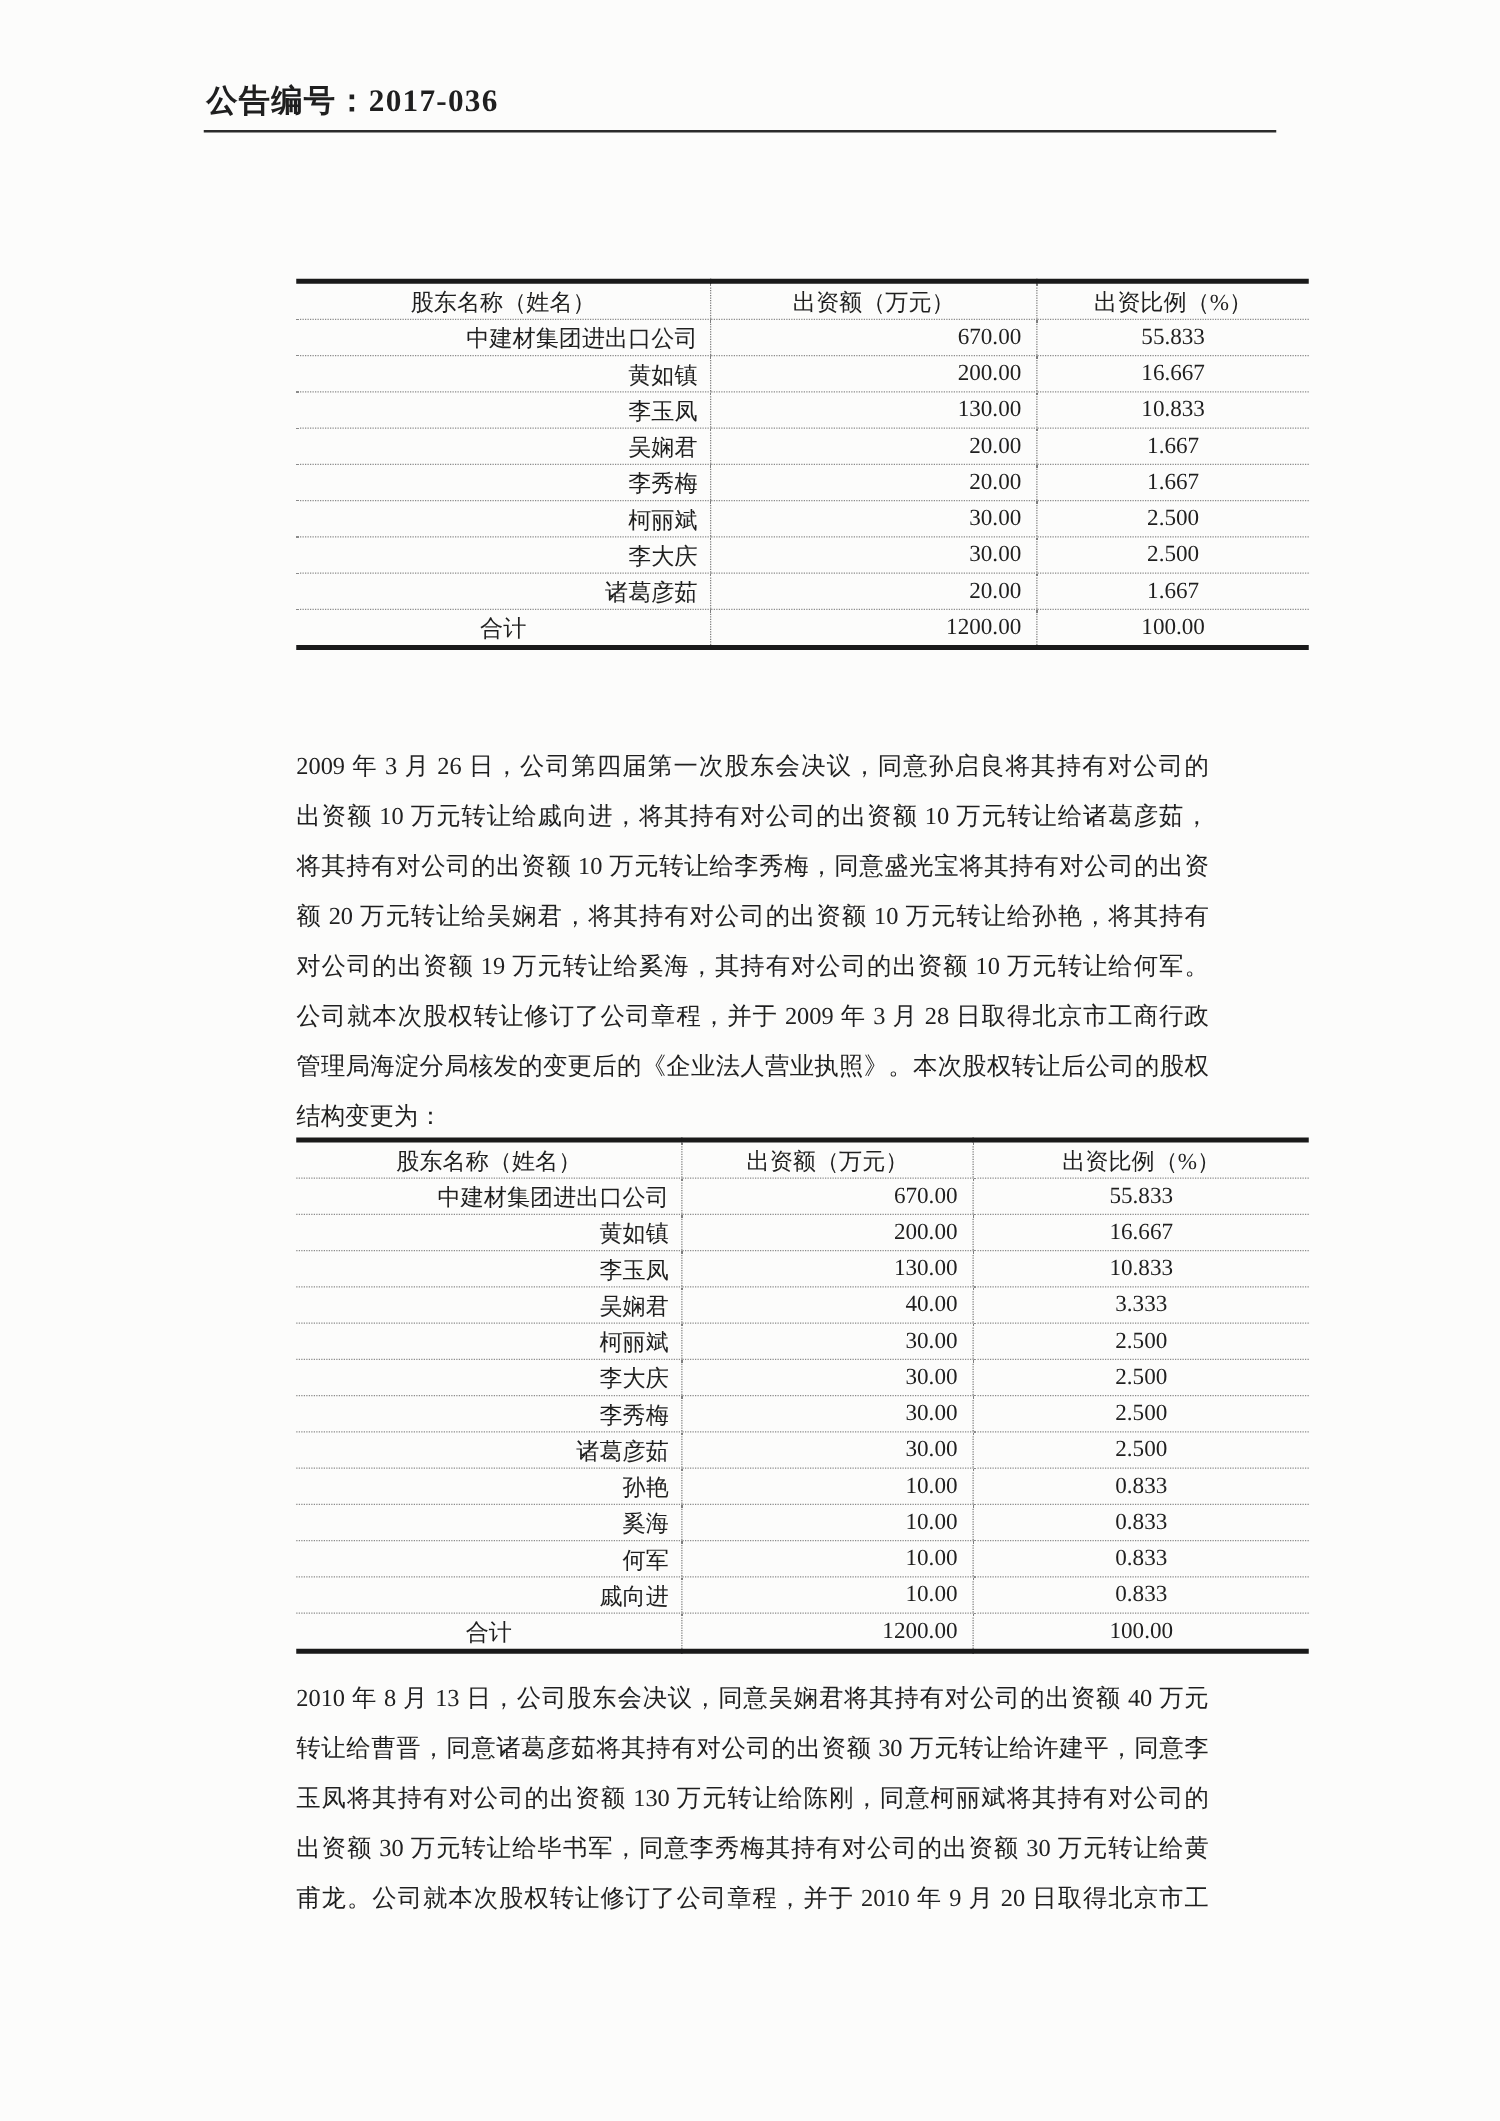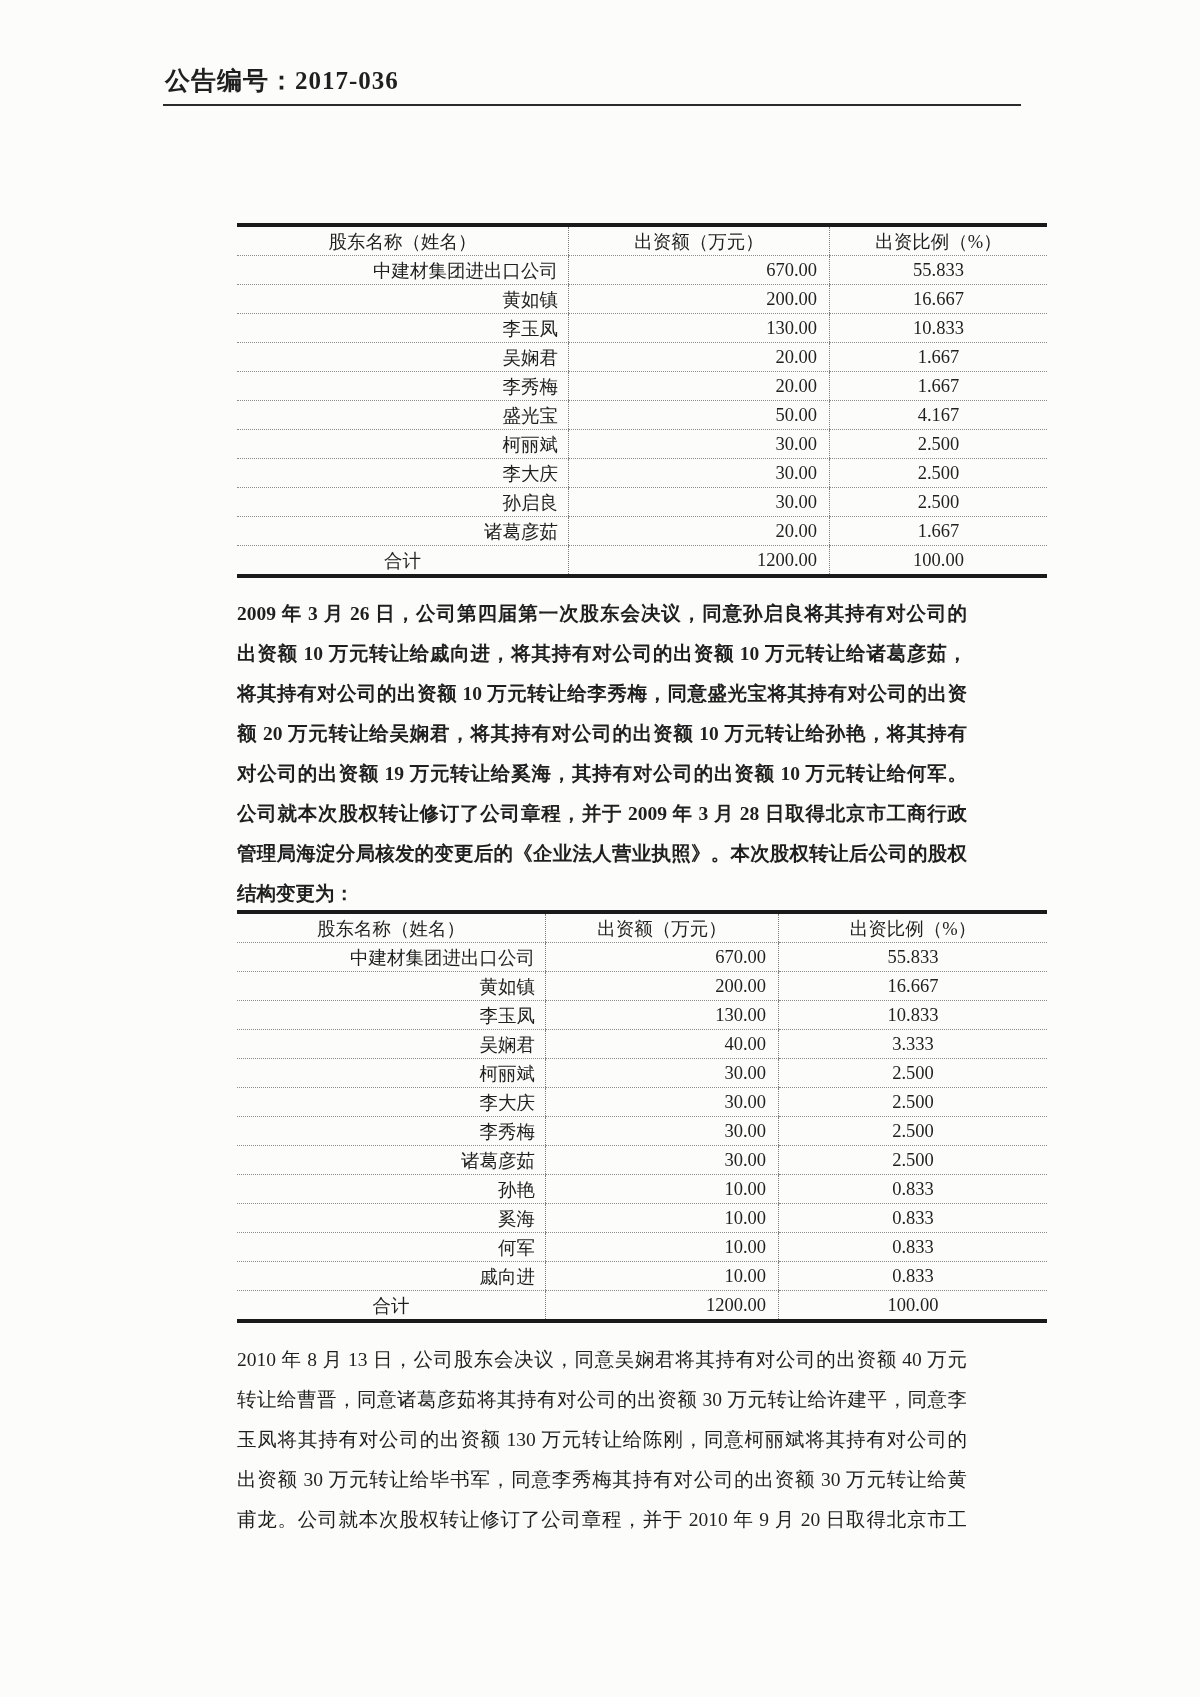--- a/index.html
+++ b/index.html
@@ -15,21 +15,21 @@
   }
   .hdr-rule {
     position:absolute; top:104px; left:163px; width:858px; height:2px;
     background:#2b2b2b;
   }
   .intro {
     position:absolute; top:156px; left:237px; width:730px;
     font-size:19.5px; line-height:26px;
   }
   .para { position:absolute; left:237px; width:730px; font-size:19.5px; }
-  .p2009 { top:594px;font-weight:bold; }
+  .p2009 { top:594px; }
   .p2010 { top:1340px; }
   .pline {
     height:40px; line-height:40px;
     text-align:justify; text-align-last:justify; text-justify:inter-character;
     overflow:hidden;
   }
   .pline.left { text-align-last:left; }
 
   .doc-table {
     position:absolute; left:237px; width:748px;
@@ -91,36 +91,26 @@
           <td class="c1">吴娴君</td>
           <td class="amount">20.00</td>
           <td class="ratio">1.667</td>
         </tr>
         <tr>
           <td class="c1">李秀梅</td>
           <td class="amount">20.00</td>
           <td class="ratio">1.667</td>
         </tr>
         <tr>
-          <td class="c1">盛光宝</td>
-          <td class="amount">50.00</td>
-          <td class="ratio">4.167</td>
-        </tr>
-        <tr>
           <td class="c1">柯丽斌</td>
           <td class="amount">30.00</td>
           <td class="ratio">2.500</td>
         </tr>
         <tr>
           <td class="c1">李大庆</td>
-          <td class="amount">30.00</td>
-          <td class="ratio">2.500</td>
-        </tr>
-        <tr>
-          <td class="c1">孙启良</td>
           <td class="amount">30.00</td>
           <td class="ratio">2.500</td>
         </tr>
         <tr>
           <td class="c1">诸葛彦茹</td>
           <td class="amount">20.00</td>
           <td class="ratio">1.667</td>
         </tr>
         <tr class="row-total">
           <td class="c1">合计</td>

